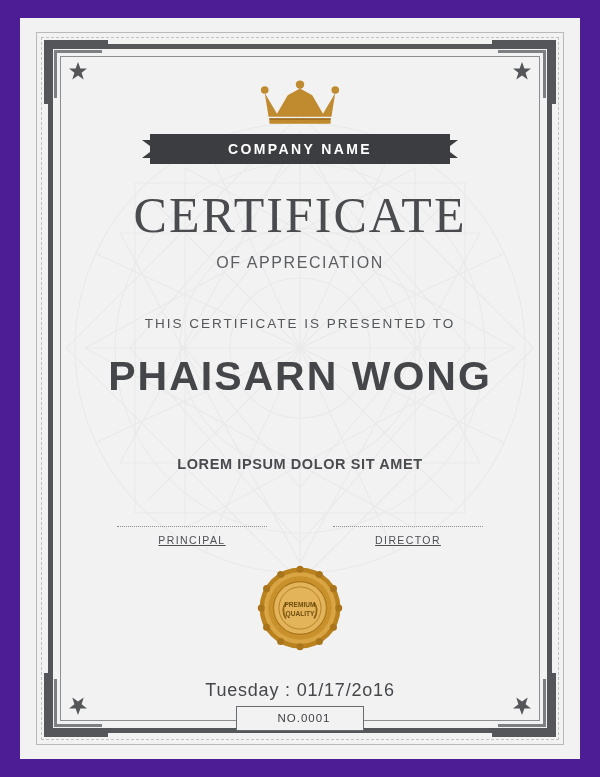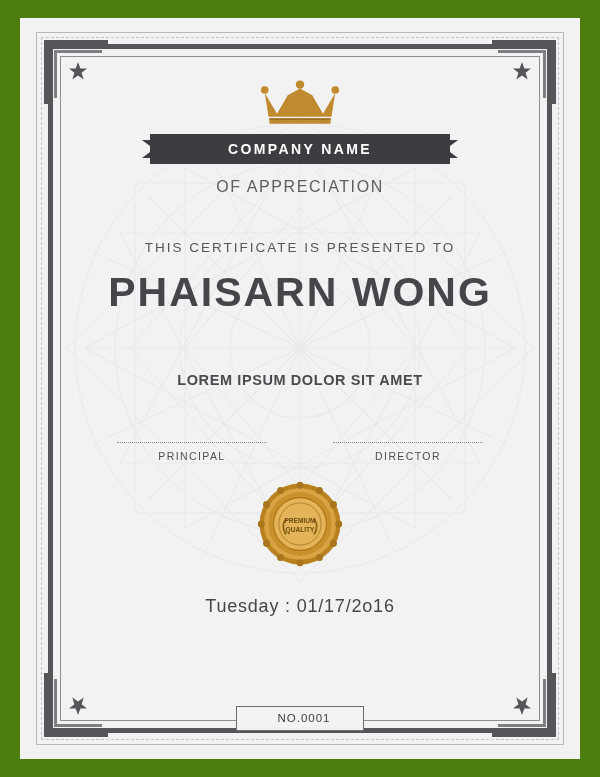--- a/index.html
+++ b/index.html
@@ -11,21 +11,21 @@
     width: 600px;
     height: 777px;
     overflow: hidden;
     font-family: "Liberation Sans", sans-serif;
   }
 
   .page {
     position: relative;
     width: 600px;
     height: 777px;
-    background: #4d7c0f;
+    background: #4c1d95;
     box-sizing: border-box;
   }
 
   
   .paper {
     position: absolute;
     left: 20px;
     top: 18px;
     width: 560px;
     height: 741px;
@@ -158,21 +158,21 @@
   }
 
   .presented {
     margin-top: 44px;
     font-size: 13.5px;
     letter-spacing: 2px;
     color: #55565a;
   }
 
   .recipient {
-    margin-top: 14px;
+    margin-top: 22px;
     font-size: 41px;
     letter-spacing: 2px;
     color: #45464a;
     font-weight: bold;
   }
 
   .body-title {
     margin-top: 56px;
     font-size: 14.5px;
     letter-spacing: 0.6px;
@@ -198,20 +198,21 @@
   .sig-block { width: 150px; }
   .sig-line {
     border-top: 1px dotted #8f9094;
     height: 0;
   }
   .sig-label {
     margin-top: 7px;
     font-size: 10.5px;
     letter-spacing: 1.4px;
     color: #4f5054;
+    text-decoration: underline;
   }
 
   .seal-wrap {
     margin-top: 18px;
     height: 90px;
   }
 
   .date {
     margin-top: 26px;
     font-size: 18px;
@@ -323,20 +324,21 @@
           </g>
         </svg>
       </div>
 
       <div class="ribbon-wrap">
         <div class="ribbon-tail-l"></div>
         <div class="ribbon-tail-r"></div>
         <div class="ribbon">COMPANY NAME</div>
       </div>
 
+      <div class="title">CERTIFICATE</div>
       <div class="subtitle">OF APPRECIATION</div>
 
       <div class="presented">THIS CERTIFICATE IS PRESENTED TO</div>
       <div class="recipient">PHAISARN  WONG</div>
 
       <div class="body-title">LOREM IPSUM DOLOR SIT AMET</div>
 
       <div class="signatures">
         <div class="sig-block">
           <div class="sig-line"></div>

